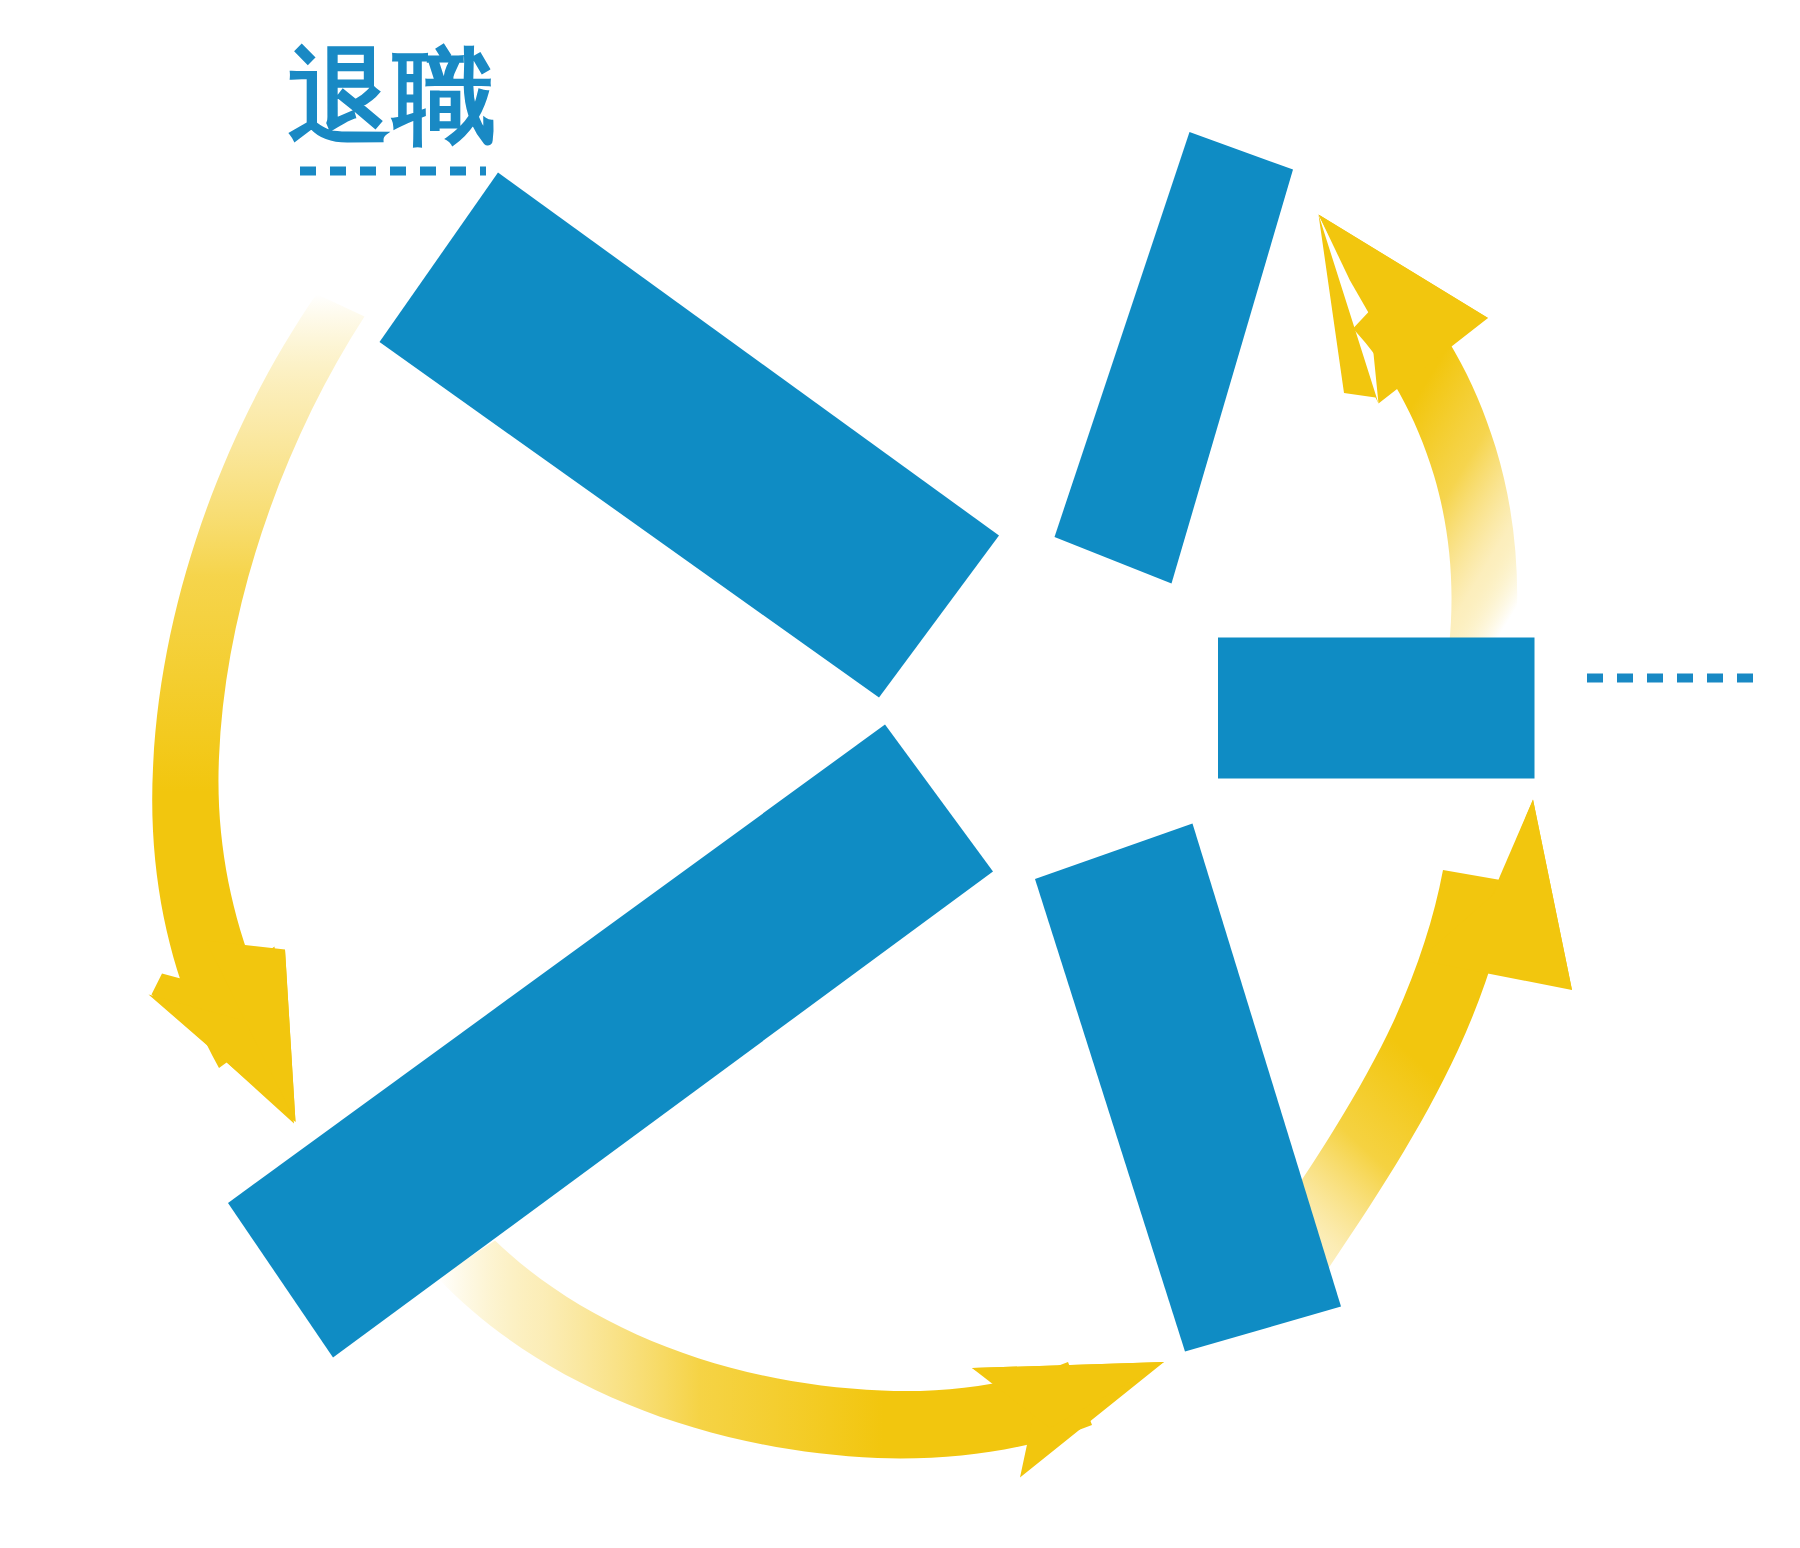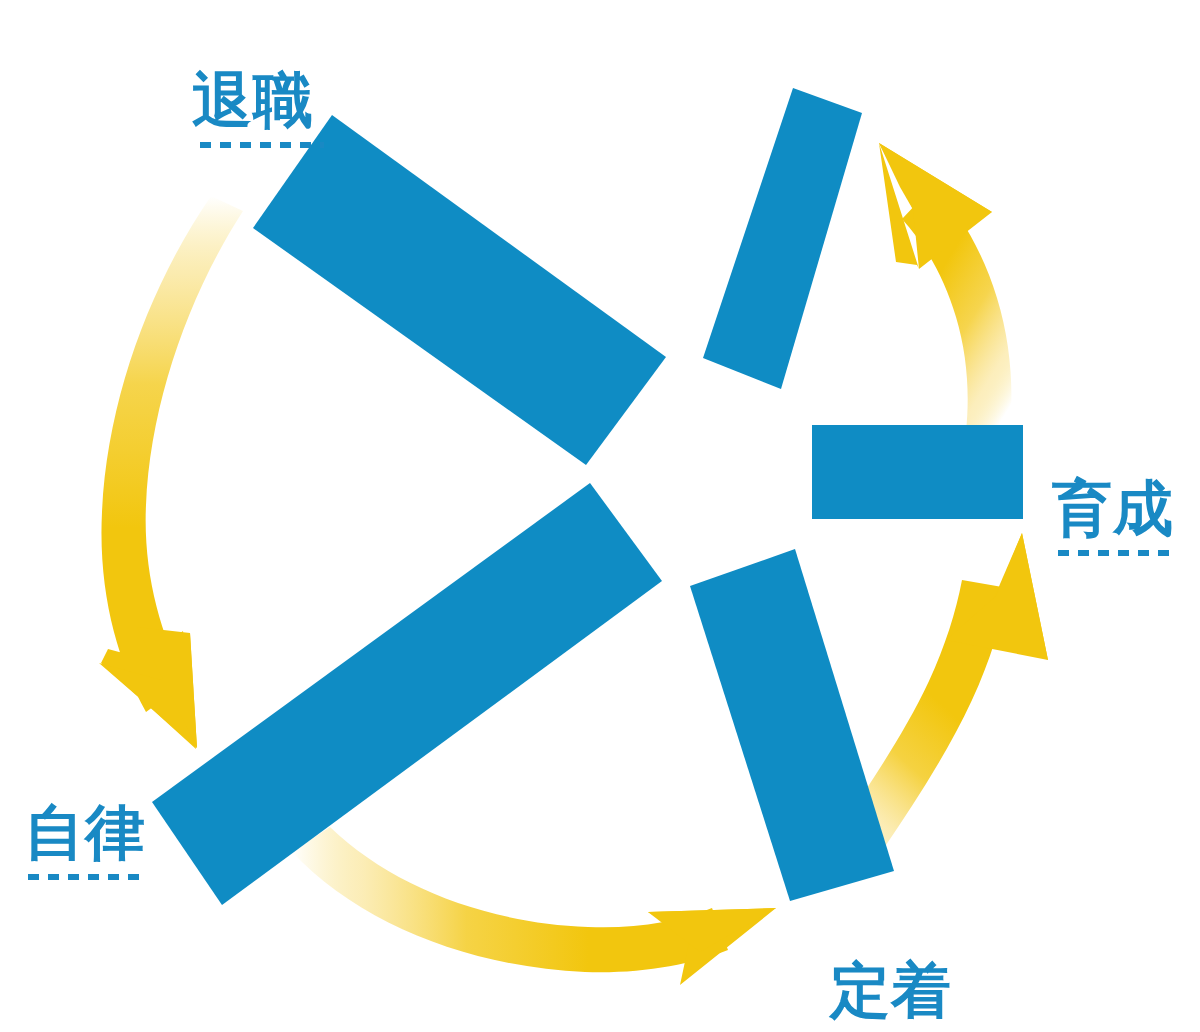--- a/index.html
+++ b/index.html
@@ -23,26 +23,25 @@
     top: 0;
     width: 1200px;
     height: 1032px;
     display: block;
   }
   .node-label {
     position: absolute;
     white-space: nowrap;
     font-family: "DejaVu Sans", "Liberation Sans", sans-serif;
     font-weight: 700;
-    font-size: 60px;
+    font-size: 69px;
     line-height: 1.02;
     letter-spacing: 1px;
     color: #1989c4;
     user-select: none;
-    margin-top: 40px;
   }
   .node-label .txt {
     display: block;
   }
   .node-label .rule {
     display: block;
     height: 6px;
     margin-top: 11px;
     background-image: repeating-linear-gradient(
       to right,
@@ -181,27 +180,18 @@
     <polygon fill="#0f8cc4" points="795,549 894,871 790,901 690,586"></polygon>
   </svg>
 
   <div class="node-label lbl-taishoku">
     <span class="txt">退職</span>
     <span class="rule"></span>
   </div>
 
 
   <div class="node-label lbl-ikusei">
-    <span class="txt">育成</span>
     <span class="rule"></span>
   </div>
 
-  <div class="node-label lbl-teichaku">
-    <span class="txt">定着</span>
-    <span class="rule"></span>
-  </div>
 
-  <div class="node-label lbl-jiritsu">
-    <span class="txt">自律</span>
-    <span class="rule"></span>
-  </div>
 
 </div>
 
 </body></html>

